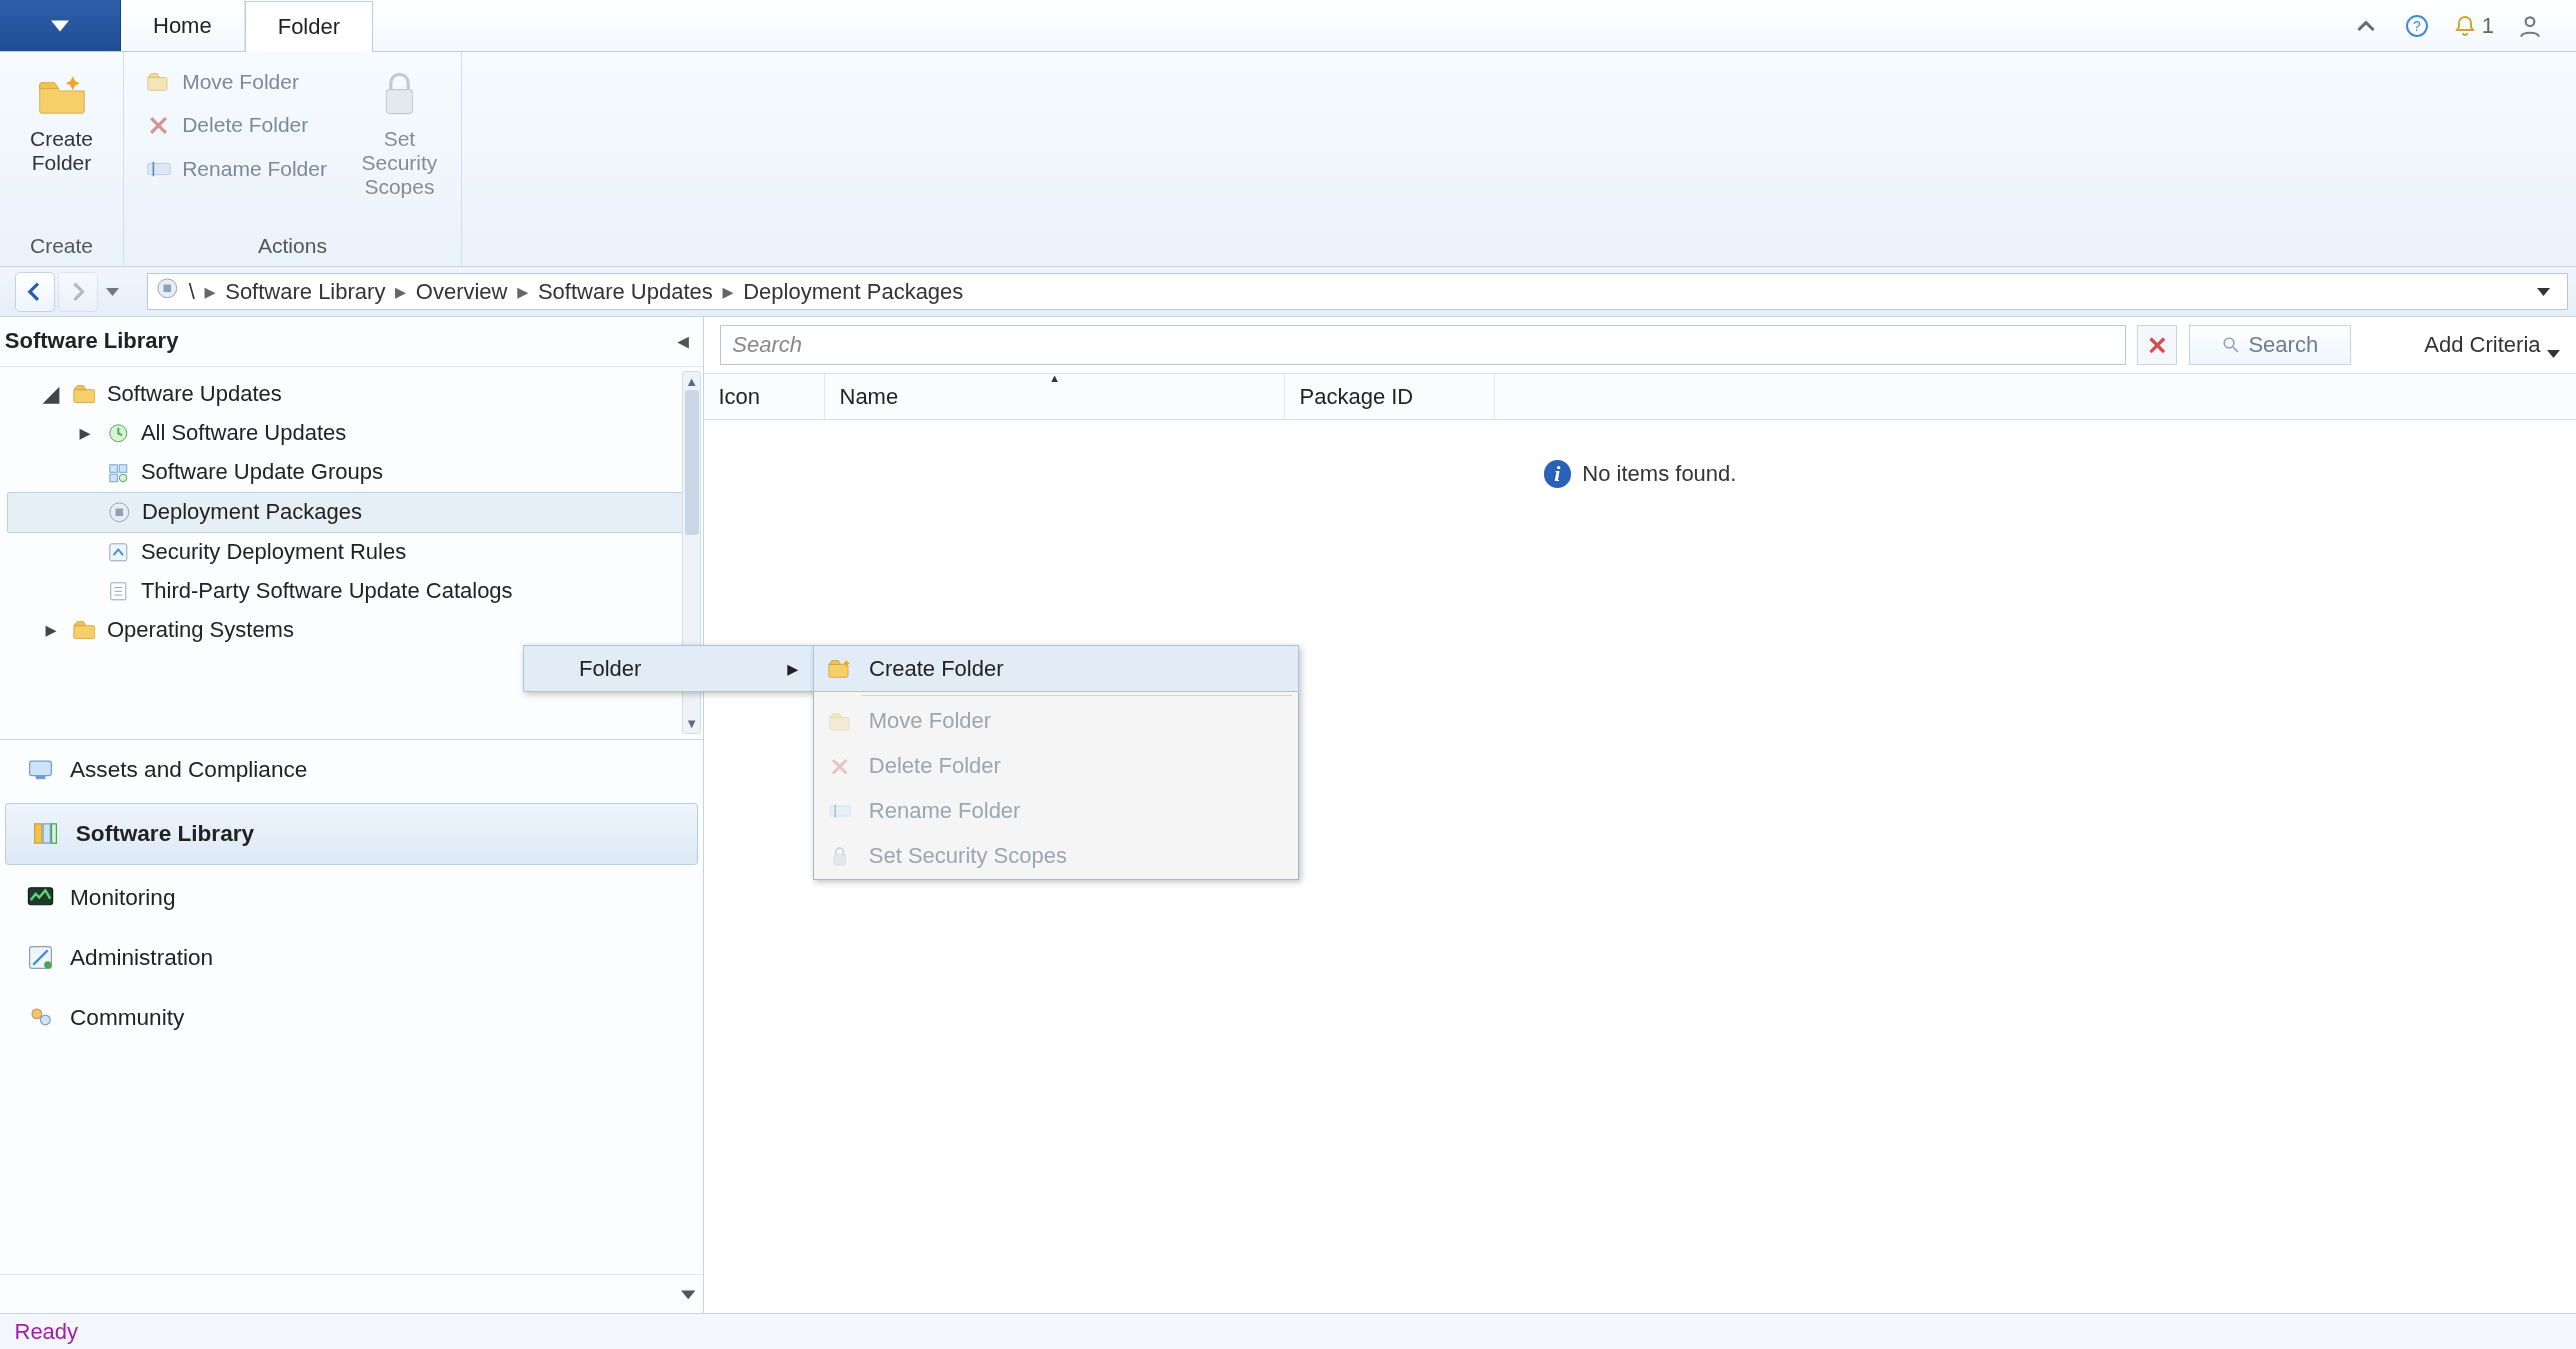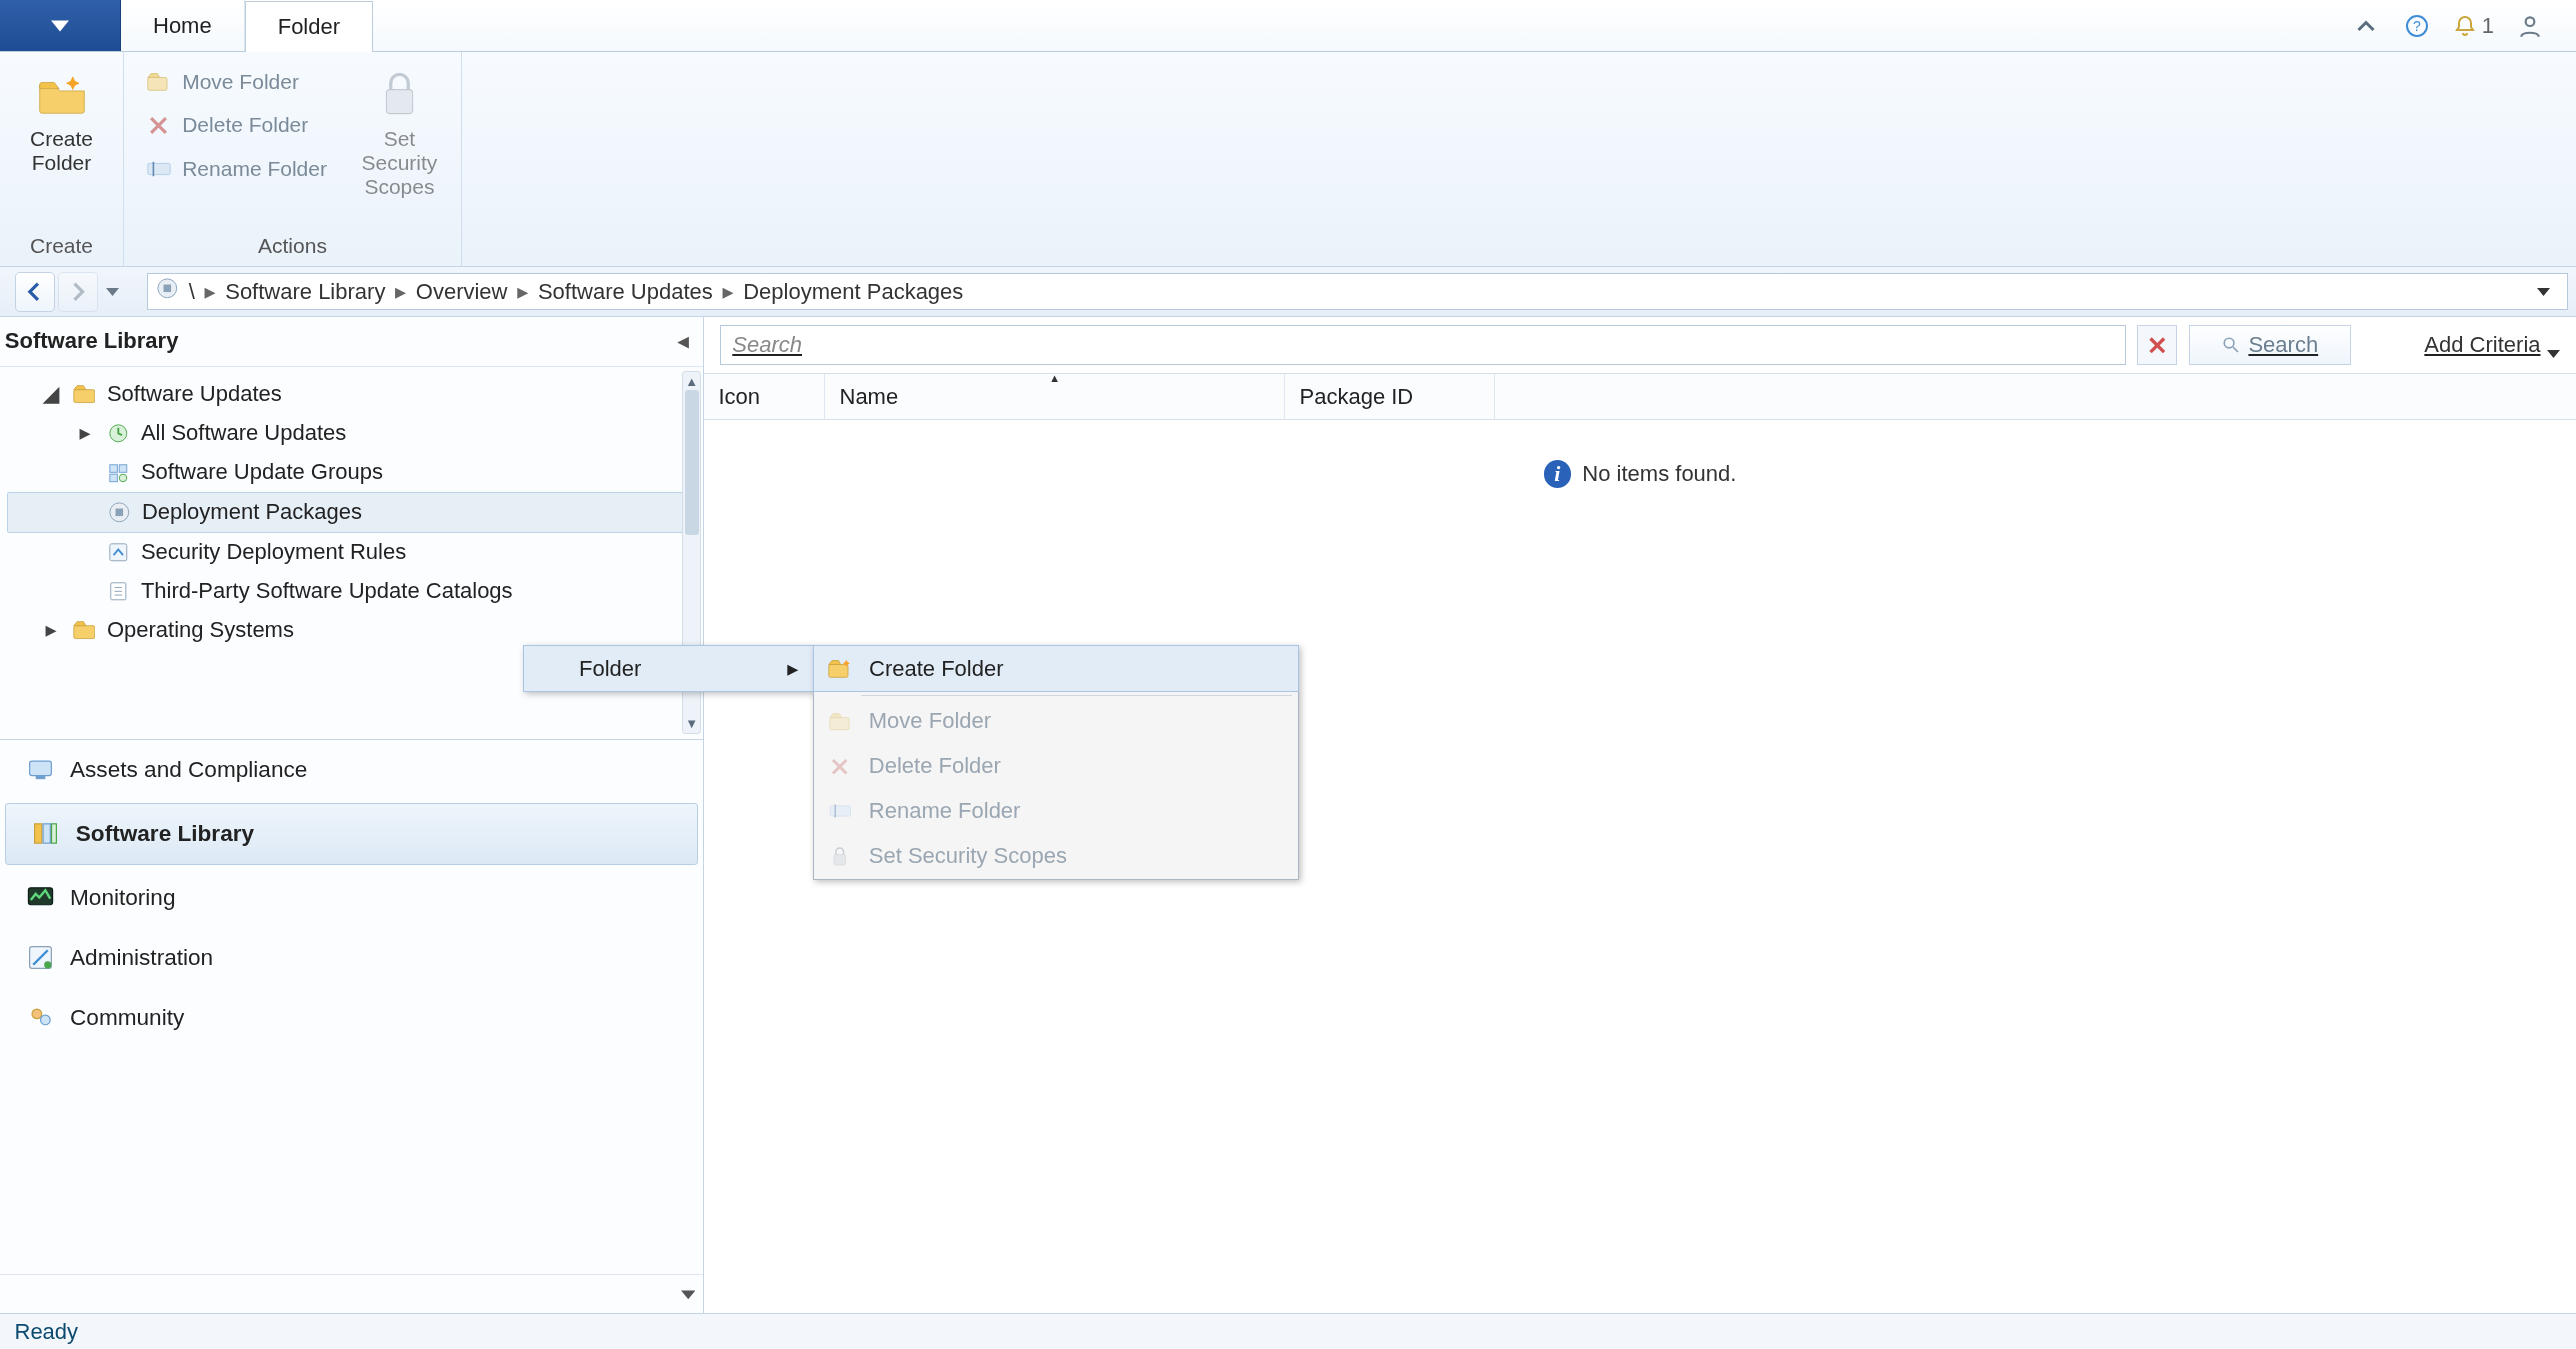--- a/index.html
+++ b/index.html
@@ -59,21 +59,21 @@
   .wunder .witem { display:flex; align-items:center; gap:13px; padding:13px 23px; font-size:22.6px; cursor:default; }
   .wunder .witem.active { background:linear-gradient(#eef5fc,#dce9f5); border:0.8px solid #b7cde3; border-radius:3.2px; margin:3.2px 4.8px; font-weight:600; }
   .wunder .witem .wic { width:34px; height:34px; display:flex;align-items:center;justify-content:center; }
   .wunder-spacer { flex:1; }
   .wunder-footer { height:40px; border-top:0.8px solid #dce7f1; display:flex; justify-content:flex-end; align-items:center; padding-right:8px; color:#555; }
 
   
   .content { flex:1; display:flex; flex-direction:column; }
   .content-head { padding:11.3px 16px; font-size:23.4px; border-bottom:0.8px solid #e8eef4; }
   .content-head b { font-weight:700; }
-  .searchrow { display:flex; align-items:center; gap:11.3px; padding:8px 16px 8px 16px;text-decoration:underline; }
+  .searchrow { display:flex; align-items:center; gap:11.3px; padding:8px 16px 8px 16px; }
   .searchbox { flex:1; max-width:1406px; height:40px; border:0.8px solid #b5c8dc; background:#fff; padding:0 11.3px; font-style:italic; color:#888; display:flex; align-items:center; }
   .clearbtn { width:40px; height:40px; border:0.8px solid #c4d4e4; display:flex;align-items:center;justify-content:center; background:#f4f8fc; }
   .searchbtn { width:162px; height:40px; border:0.8px solid #c4d4e4; background:linear-gradient(#fff,#eef5fc); display:flex; align-items:center; justify-content:center; gap:8px; color:#6b7e8f; }
   .addcrit { margin-left:auto; display:flex; align-items:flex-end; gap:6.5px; color:#333; }
 
   .colhdr { display:flex; border-top:0.8px solid #d6e0ea; border-bottom:0.8px solid #d6e0ea; background:#fafcfe; }
   .colhdr .col { padding:9.7px 14.5px; border-right:0.8px solid #dfe8f0; font-size:22px; position:relative; }
   .col-icon { width:121px; }
   .col-name { width:460px; }
   .col-pkg { width:210px; }
@@ -87,21 +87,21 @@
   .ctx-main { left:523px; top:645px; width:291px; }
   .ctx-sub  { left:813px; top:645px; width:486px; }
   .ctx .row { display:flex; align-items:center; gap:14.5px; padding:8px 14.5px 8px 11.3px; font-size:22px; }
   .ctx .row .cic { width:29px; height:29px; display:flex;align-items:center;justify-content:center; }
   .ctx .row.hover { background:#e1ecf7; border:0.8px solid #a9c5e3; margin:-0.8px; }
   .ctx .row.disabled { color:#9aa6b1; }
   .ctx hr { border:none; border-top:0.8px solid #cfd8e1; margin:3.2px 6.5px 3.2px 47px; }
   .ctx .arrow { margin-left:auto; }
 
   
-  .statusbar { position:absolute; bottom:0; left:0; right:0; height:36px; border-top:0.8px solid #c4d4e4; background:#f3f7fb; display:flex; align-items:center; padding:0 14.5px; color:#0c4a6e; }
+  .statusbar { position:absolute; bottom:0; left:0; right:0; height:36px; border-top:0.8px solid #c4d4e4; background:#f3f7fb; display:flex; align-items:center; padding:0 14.5px; color:#a21caf; }
 
   
   .folder-svg { width:50px; height:40px; }
 </style>
 </head>
 <body>
 
 <div class="tabstrip">
   <div class="app-btn">
     <svg viewBox="0 0 10 6">

